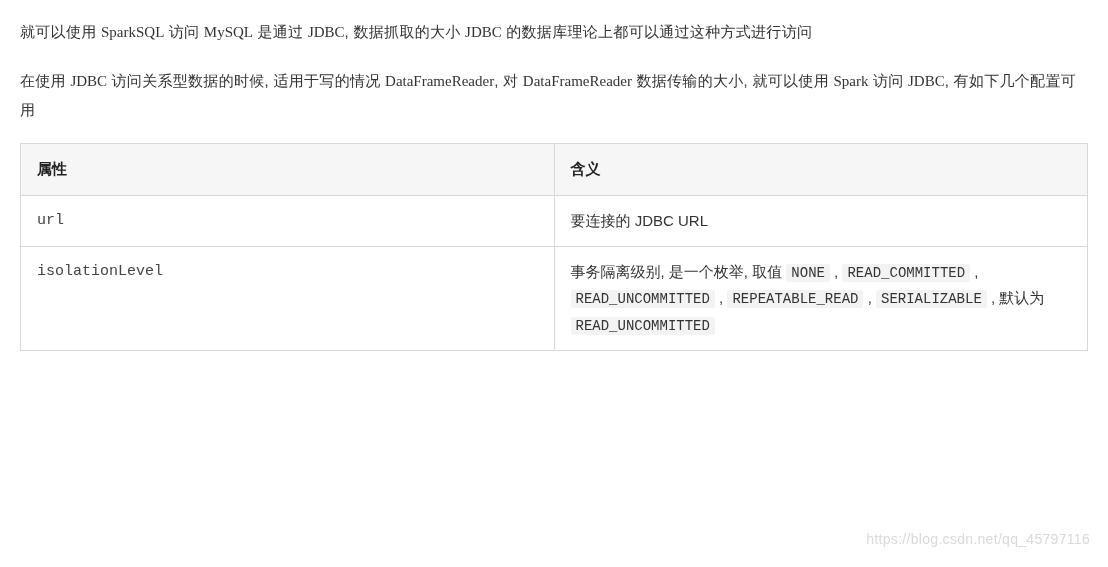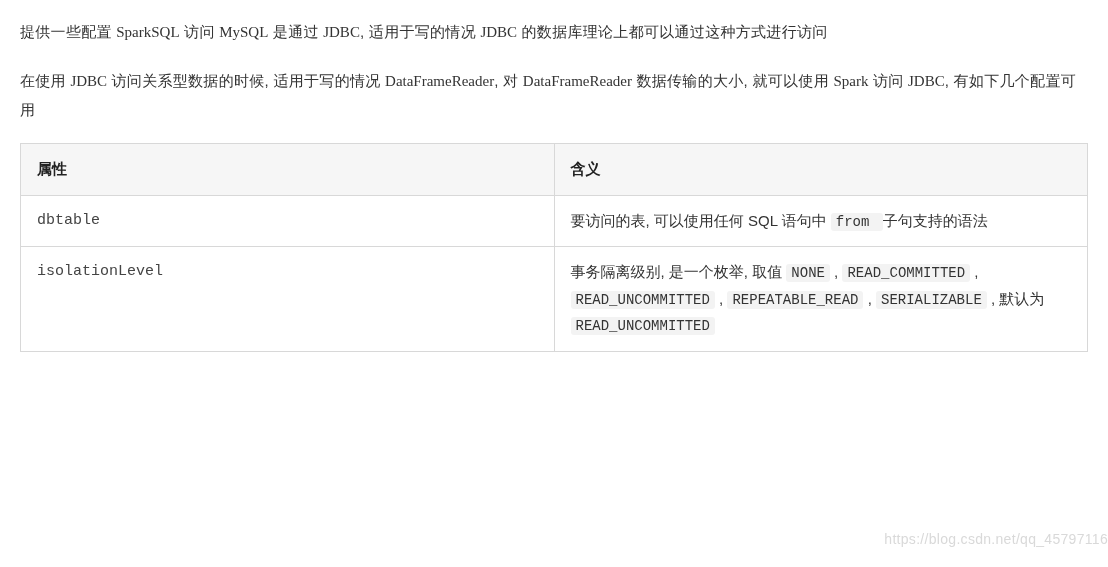--- a/index.html
+++ b/index.html
@@ -56,51 +56,51 @@
     .code-inline {
       font-family: Consolas, "Courier New", monospace;
       background: #f3f3f3;
       padding: 1px 5px;
       border-radius: 3px;
       color: #333;
       font-size: 14px;
     }
     .watermark {
       position: fixed;
-      right: 0;
+      right: 18px;
       bottom: 14px;
       color: #d9d9d9;
       font-size: 14px;
       letter-spacing: 0.3px;
       pointer-events: none;
     }
   </style>
 </head>
 <body>
 
 <p class="intro-para">
-  <span>提供一些配置 </span><span class="mono">SparkSQL</span><span> 访问 </span><span class="mono">MySQL</span><span> 是通过 </span><span class="mono">JDBC</span><span>, 适用于写的情况 </span><span class="mono">JDBC</span><span> 的数据库理论上都可以通过这种方式进行访问</span>
+  <span>就可以使用 </span><span class="mono">SparkSQL</span><span> 访问 </span><span class="mono">MySQL</span><span> 是通过 </span><span class="mono">JDBC</span><span>, 数据抓取的大小 </span><span class="mono">JDBC</span><span> 的数据库理论上都可以通过这种方式进行访问</span>
 </p>
 
 <p class="intro-para">
   <span>在使用 </span><span class="mono">JDBC</span><span> 访问关系型数据的时候, 适用于写的情况 </span><span class="mono">DataFrameReader</span><span>, 对 </span><span class="mono">DataFrameReader</span><span> 数据传输的大小, 就可以使用 </span><span class="mono">Spark</span><span> 访问 </span><span class="mono">JDBC</span><span>, 有如下几个配置可用</span>
 </p>
 
 <table>
   <thead>
     <tr>
       <th>属性</th>
       <th>含义</th>
     </tr>
   </thead>
   <tbody>
     <tr>
-      <td>dbtable</td>
+      <td>url</td>
       <td>
-        <span>要访问的表, 可以使用任何 SQL 语句中 </span><span class="code-inline"> from </span><span> 子句支持的语法</span>
+        <span>要连接的 JDBC URL</span>
       </td>
     </tr>
     <tr>
       <td>isolationLevel</td>
       <td>
         <span>事务隔离级别, 是一个枚举, 取值 </span><span class="code-inline">NONE</span><span> , </span><span class="code-inline">READ_COMMITTED</span><span> , </span><span class="code-inline">READ_UNCOMMITTED</span><span> , </span><span class="code-inline">REPEATABLE_READ</span><span> , </span><span class="code-inline">SERIALIZABLE</span><span> , 默认为 </span><span class="code-inline">READ_UNCOMMITTED</span>
       </td>
     </tr>
   </tbody>
 </table>

